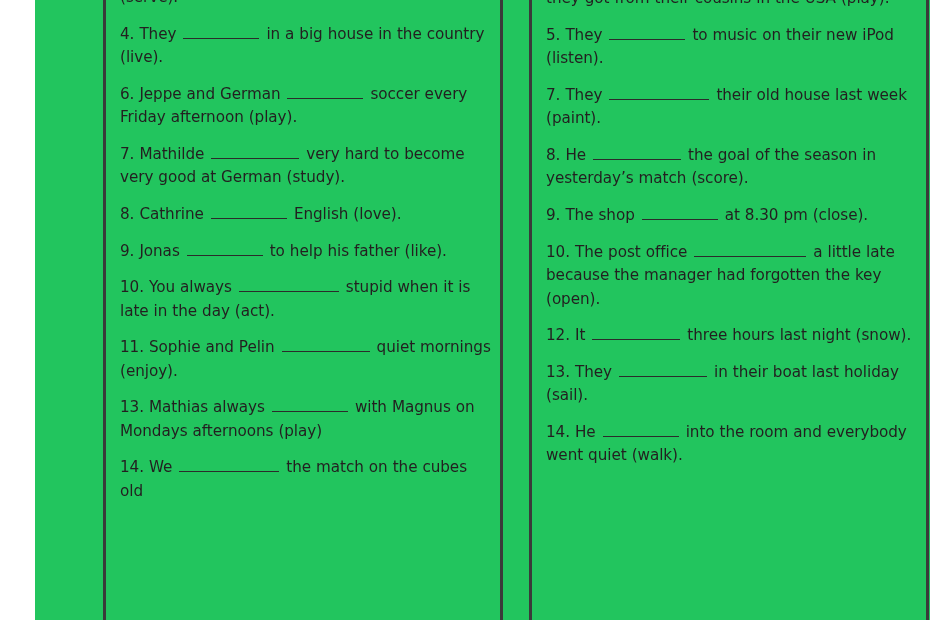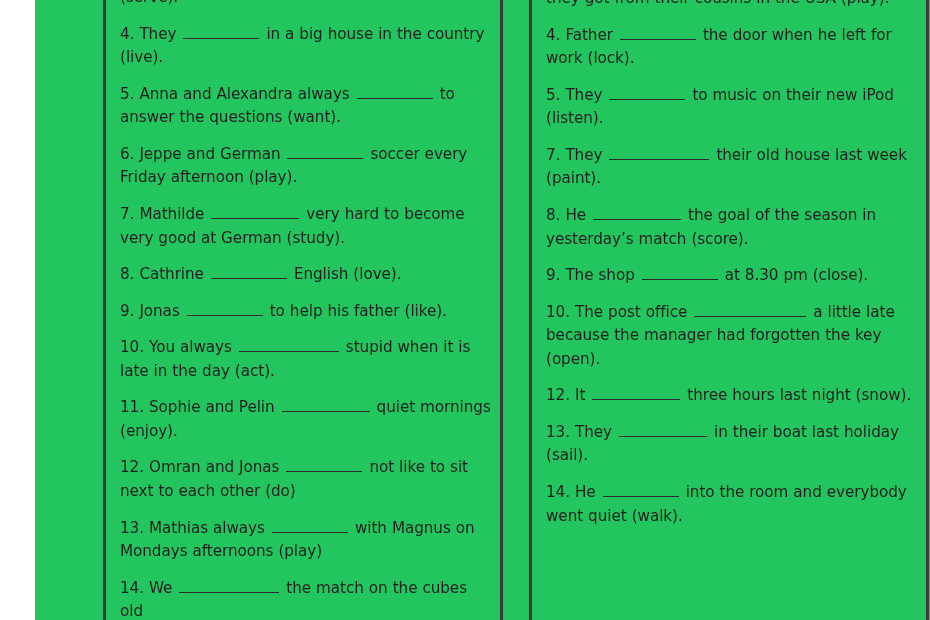--- a/index.html
+++ b/index.html
@@ -114,41 +114,38 @@
 <div class="sheet">
   <div class="columns">
 
     <div class="column col-left">
       <div class="shift-left">
         <p class="q">
           <span>(serve).</span>
         </p>
         <div>
             <p class="q"><span>4.</span> <span>They</span> <span class="blank b-md"></span> <span>in a big house in the country (live).</span></p>
-            <p class="q"><span>5.</span> <span>Anna and Alexandra always</span> <span class="blank b-md"></span> <span>to answer the questions (want).</span></p>
             <p class="q"><span>6.</span> <span>Jeppe and German</span> <span class="blank b-md"></span> <span>soccer every Friday afternoon (play).</span></p>
             <p class="q"><span>7.</span> <span>Mathilde</span> <span class="blank b-lg"></span> <span>very hard to become very good at German (study).</span></p>
             <p class="q"><span>8.</span> <span>Cathrine</span> <span class="blank b-md"></span> <span>English (love).</span></p>
             <p class="q"><span>9.</span> <span>Jonas</span> <span class="blank b-md"></span> <span>to help his father (like).</span></p>
             <p class="q"><span>10.</span> <span>You always</span> <span class="blank b-xl"></span> <span>stupid when it is late in the day (act).</span></p>
             <p class="q"><span>11.</span> <span>Sophie and Pelin</span> <span class="blank b-lg"></span> <span>quiet mornings (enjoy).</span></p>
-            <p class="q"><span>12.</span> <span>Omran and Jonas</span> <span class="blank b-md"></span> <span>not like to sit next to each other (do)</span></p>
             <p class="q"><span>13.</span> <span>Mathias always</span> <span class="blank b-md"></span> <span>with Magnus on Mondays afternoons (play)</span></p>
             <p class="q"><span>14.</span> <span>We</span> <span class="blank b-xl"></span> <span>the match on the cubes old</span></p>
           </div>
       </div>
     </div>
 
     <div class="column col-right">
       <div class="shift-right">
         <p class="q">
           <span>they got from their cousins in the USA (play).</span>
         </p>
         <div>
-            <p class="q"><span>4.</span> <span>Father</span> <span class="blank b-md"></span> <span>the door when he left for work (lock).</span></p>
             <p class="q"><span>5.</span> <span>They</span> <span class="blank b-md"></span> <span>to music on their new iPod (listen).</span></p>
             <p class="q"><span>7.</span> <span>They</span> <span class="blank b-xl"></span> <span>their old house last week (paint).</span></p>
             <p class="q"><span>8.</span> <span>He</span> <span class="blank b-lg"></span> <span>the goal of the season in yesterday’s match (score).</span></p>
             <p class="q"><span>9.</span> <span>The shop</span> <span class="blank b-md"></span> <span>at 8.30 pm (close).</span></p>
             <p class="q"><span>10.</span> <span>The post office</span> <span class="blank b-xxl"></span> <span>a little late because the manager had forgotten the key (open).</span></p>
             <p class="q"><span>12.</span> <span>It</span> <span class="blank b-lg"></span> <span>three hours last night (snow).</span></p>
             <p class="q"><span>13.</span> <span>They</span> <span class="blank b-lg"></span> <span>in their boat last holiday (sail).</span></p>
             <p class="q"><span>14.</span> <span>He</span> <span class="blank b-md"></span> <span>into the room and everybody went quiet (walk).</span></p>
           </div>
       </div>

